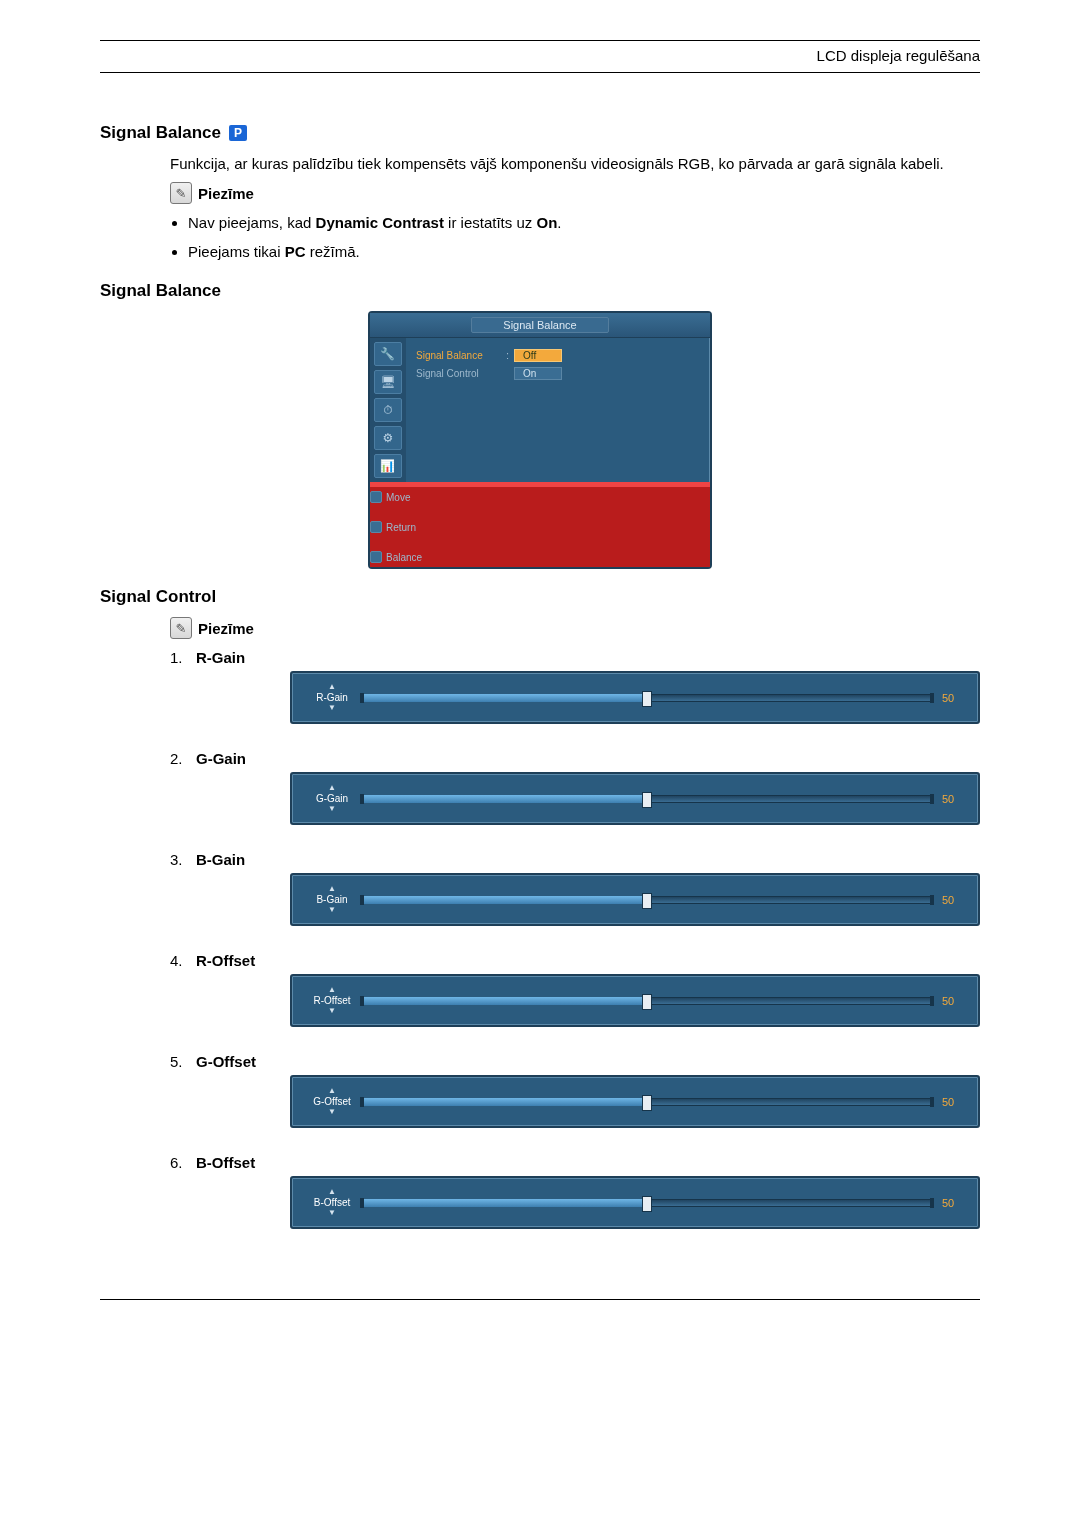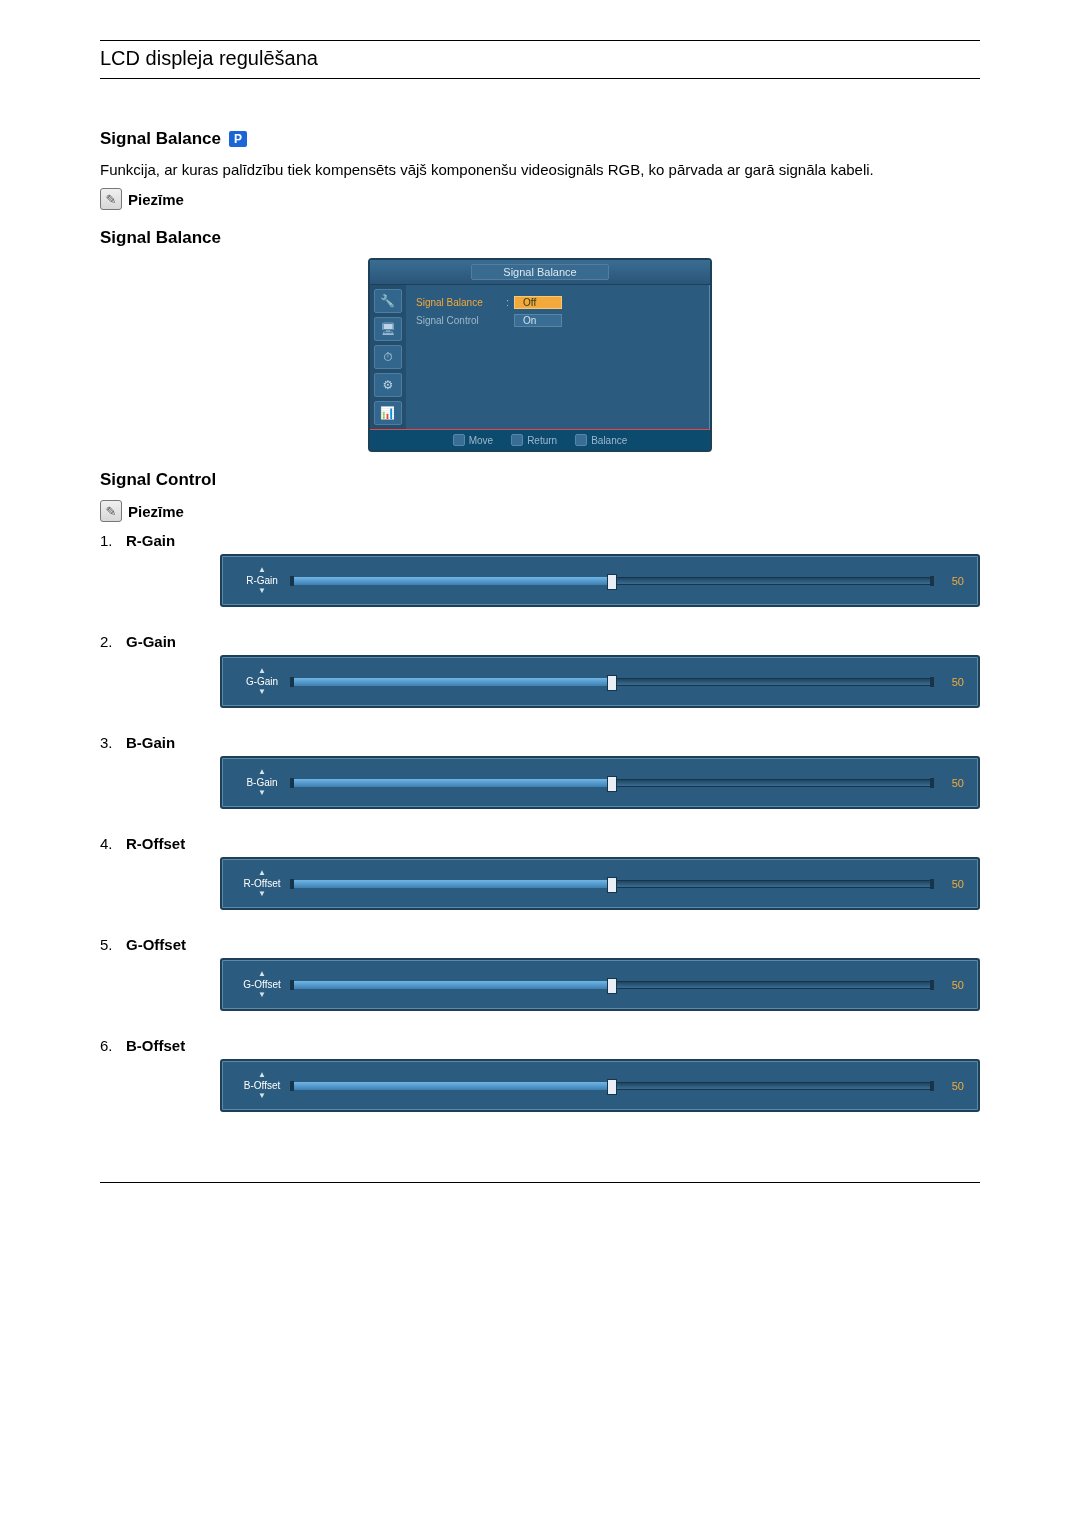--- a/index.html
+++ b/index.html
@@ -11,34 +11,34 @@
     font-size: 15px;
   }
   .page {
     width: 880px;
     margin: 0 auto;
     padding: 40px 100px 80px 100px;
     box-sizing: content-box;
   }
   .top-rule { border-top: 1px solid #000; margin-bottom: 6px; }
   .header-title {
-    text-align: left;
-    font-size: 20px;
+    text-align: right;
+    font-size: 15px;
     margin-bottom: 8px;
   }
   .header-rule { border-top: 1px solid #000; margin-bottom: 50px; }
   .section-heading {
     font-weight: bold;
     font-size: 17px;
     margin: 18px 0 10px 0;
     display: flex;
     align-items: center;
     gap: 6px;
   }
-  .indent { }
+  .indent { margin-left: 70px; }
   .para { margin: 8px 0; line-height: 1.4; }
   .note-row {
     display: flex;
     align-items: center;
     gap: 6px;
     margin: 6px 0 8px 0;
   }
   .note-icon {
     width: 20px; height: 20px;
     border: 1px solid #777;
@@ -116,22 +116,23 @@
     min-width:30px;
   }
   .osd-row .val.sel { background:#f3a93c; color:#2b3a1a; border-color:#f7c875; }
   .osd-foot {
     display:flex;
     justify-content:center;
     gap:18px;
     padding:4px 0;
     font-size:10px;
     color:#9db8cc;
-    border-top:1px solid #ef4444;
-    background:#0c4a6e;
+    border-top:5px solid #ef4444;
+    background:#b91c1c;
+    flex-direction:column;
   }
   .osd-foot span::before { content:""; display:inline-block; width:10px; height:10px; background:#3a6d93; border:1px solid #5a86a6; border-radius:2px; margin-right:4px; vertical-align:-2px;}
 
   
   .slider-item { display:flex; align-items:flex-start; margin: 10px 0 26px 0; }
   .slider-item .num-label { width: 120px; padding-top:0; }
   .slider-item .num-label .num { display:inline-block; width:26px; }
   .slider-item .num-label .name { font-weight:bold; }
   .slider-panel {
     flex:1;
@@ -181,21 +182,21 @@
     content:"";
     position:absolute; right:-3px; top:-2px;
     width:4px; height:10px;
     background:#16344a;
   }
   .slider-track .startcap {
     position:absolute; left:-3px; top:-2px;
     width:4px; height:10px;
     background:#16344a;
   }
-  .slider-value { color:#f3a93c; font-size:11px; width:22px; text-align:right; }
+  .slider-value { color:#f3a93c; font-size:11px; width:22px; text-align:left; }
 
   .bottom-rule { border-top:1px solid #000; margin-top:70px; }
 </style>
 </head>
 <body>
 
 <div class="page">
   <div class="top-rule"></div>
   <div class="header-title">LCD displeja regulēšana</div>
   <div class="header-rule"></div>
@@ -204,20 +205,28 @@
     <span>Signal Balance</span>
     <span class="pc-badge">P</span>
   </div>
 
   <div class="indent">
     <div class="para">Funkcija, ar kuras palīdzību tiek kompensēts vājš komponenšu videosignāls RGB, ko pārvada ar garā signāla kabeli.</div>
     <div class="note-row">
       <span class="note-icon">✎</span>
       <span class="note-label">Piezīme</span>
     </div>
+    <ul class="bullets">
+      <li>
+        <span>Nav pieejams, kad </span><span class="bold">Dynamic Contrast</span><span> ir iestatīts uz </span><span class="bold">On</span><span>.</span>
+      </li>
+      <li>
+        <span>Pieejams tikai </span><span class="bold">PC</span><span> režīmā.</span>
+      </li>
+    </ul>
   </div>
 
   <div class="section-heading">
     <span>Signal Balance</span>
   </div>
 
   <div class="osd">
     <div class="osd-titlebar">
       <span class="osd-titlebar-text">Signal Balance</span>
     </div>

